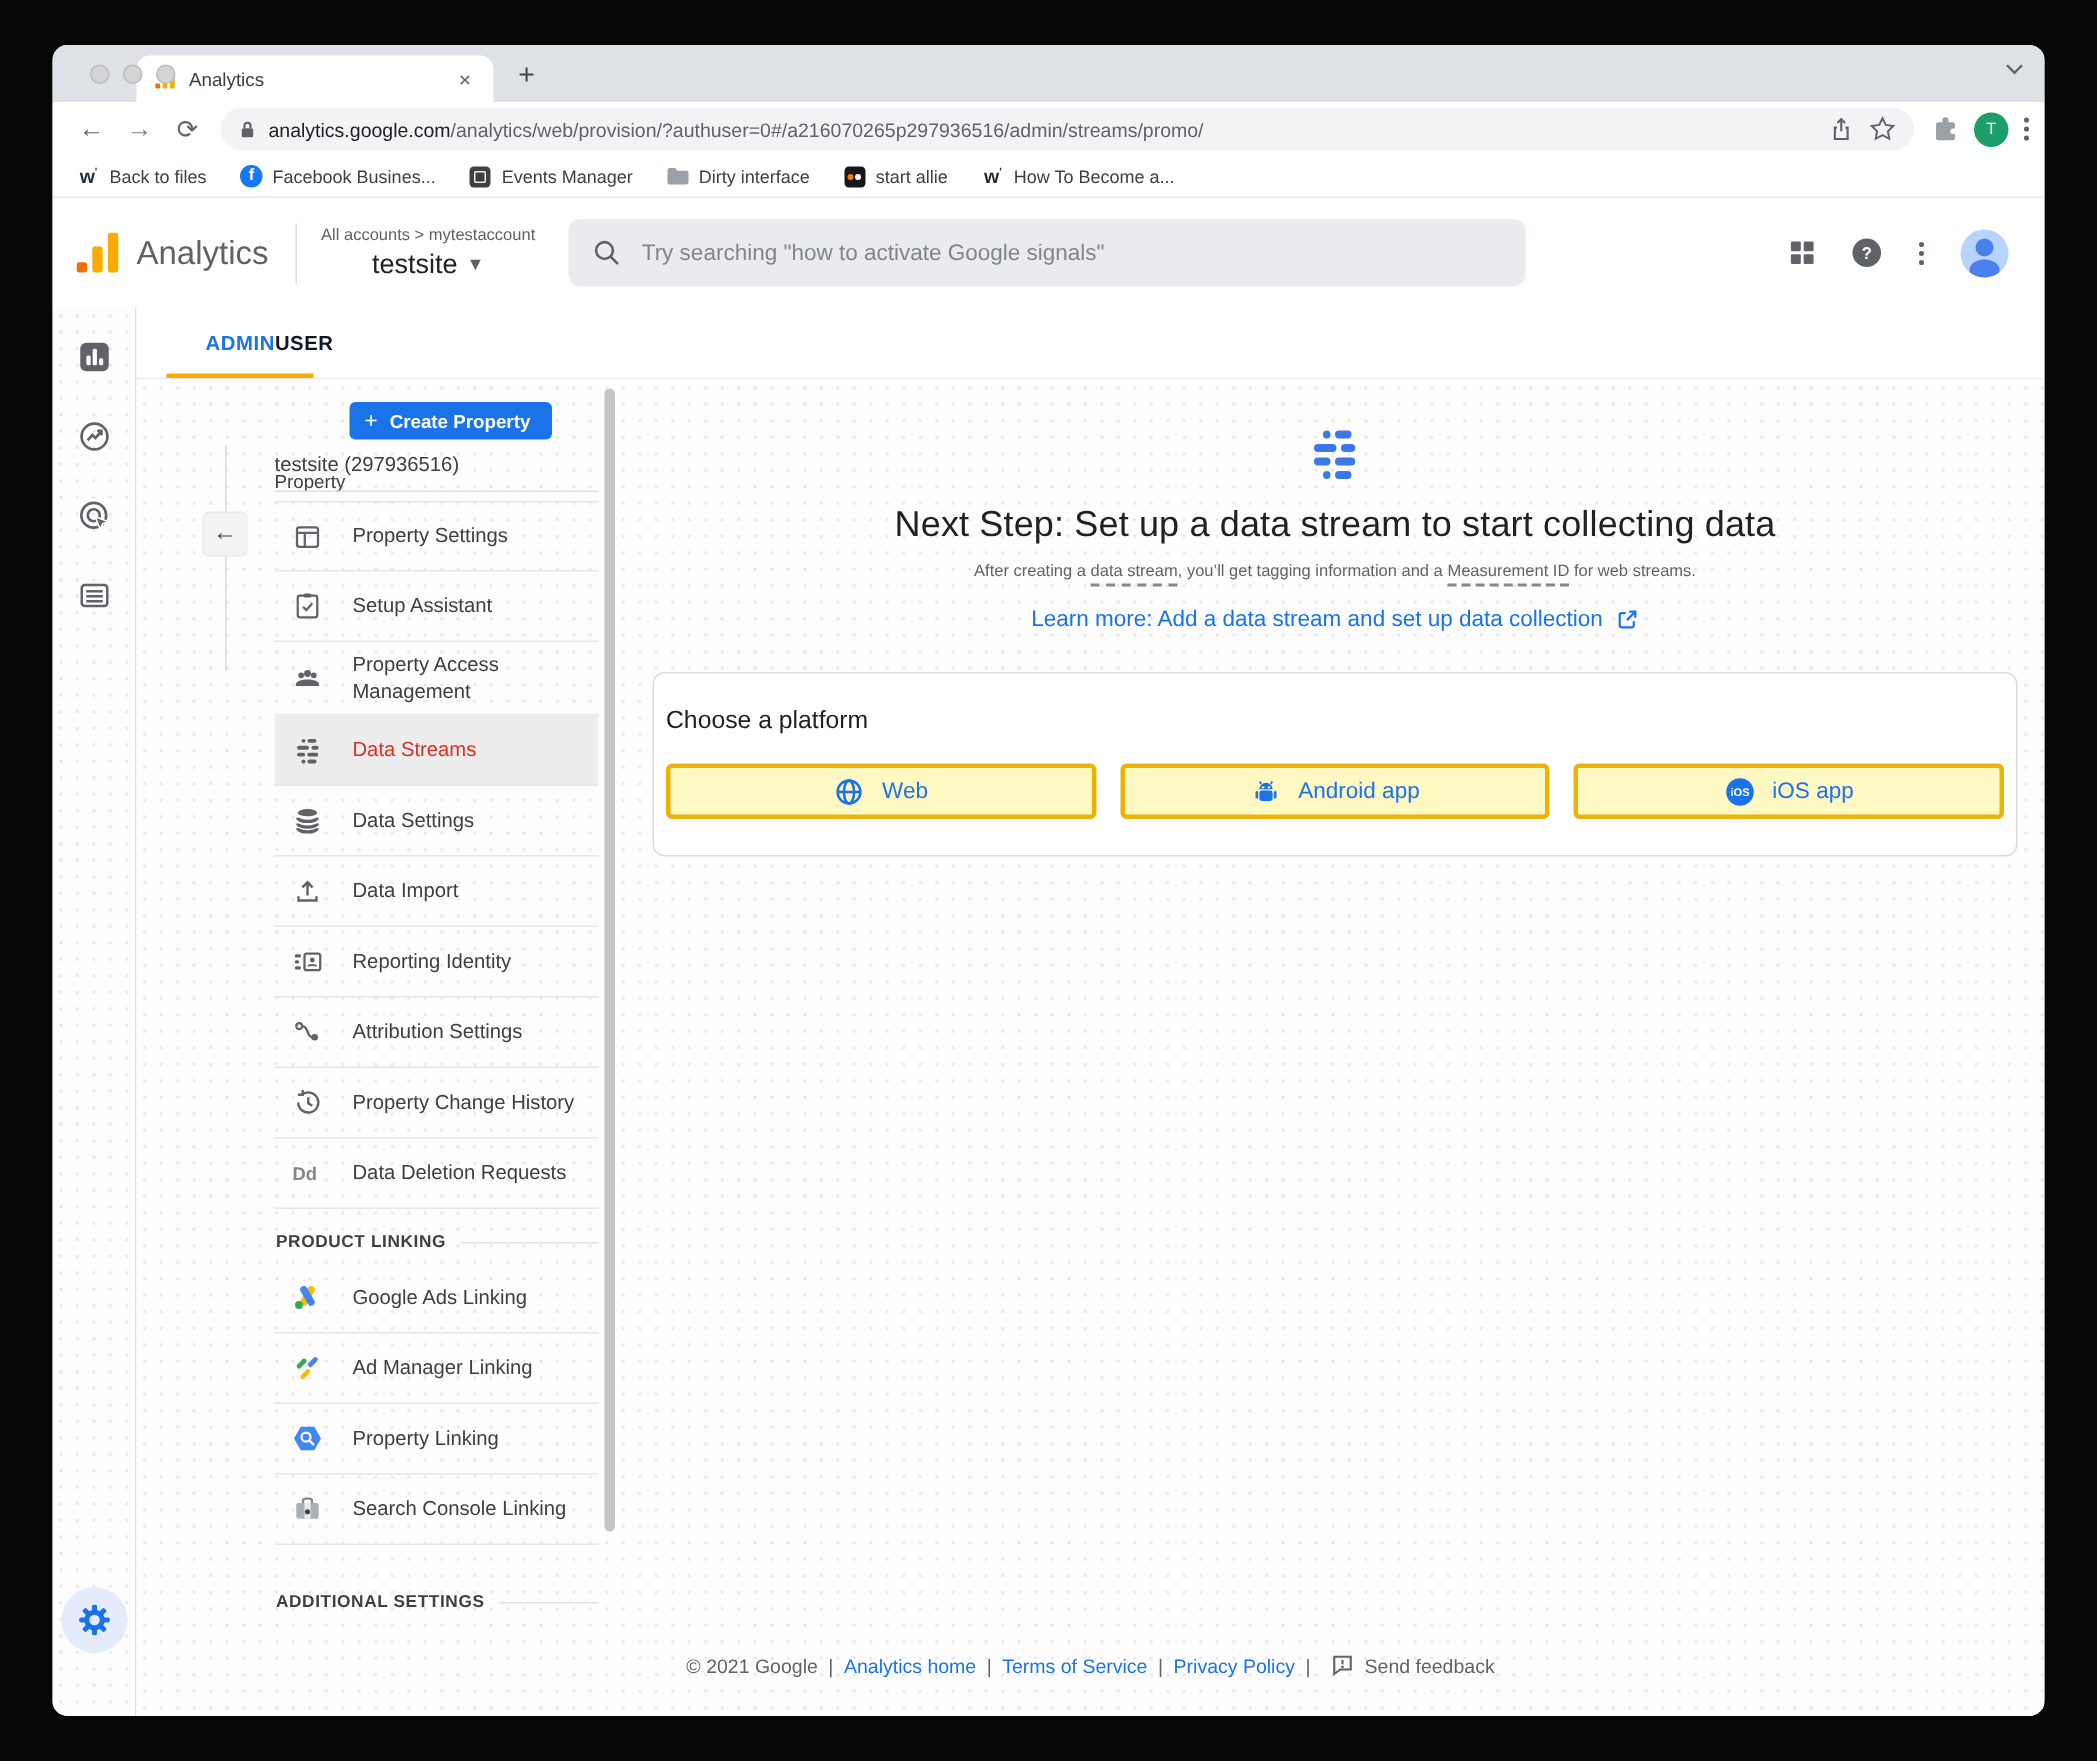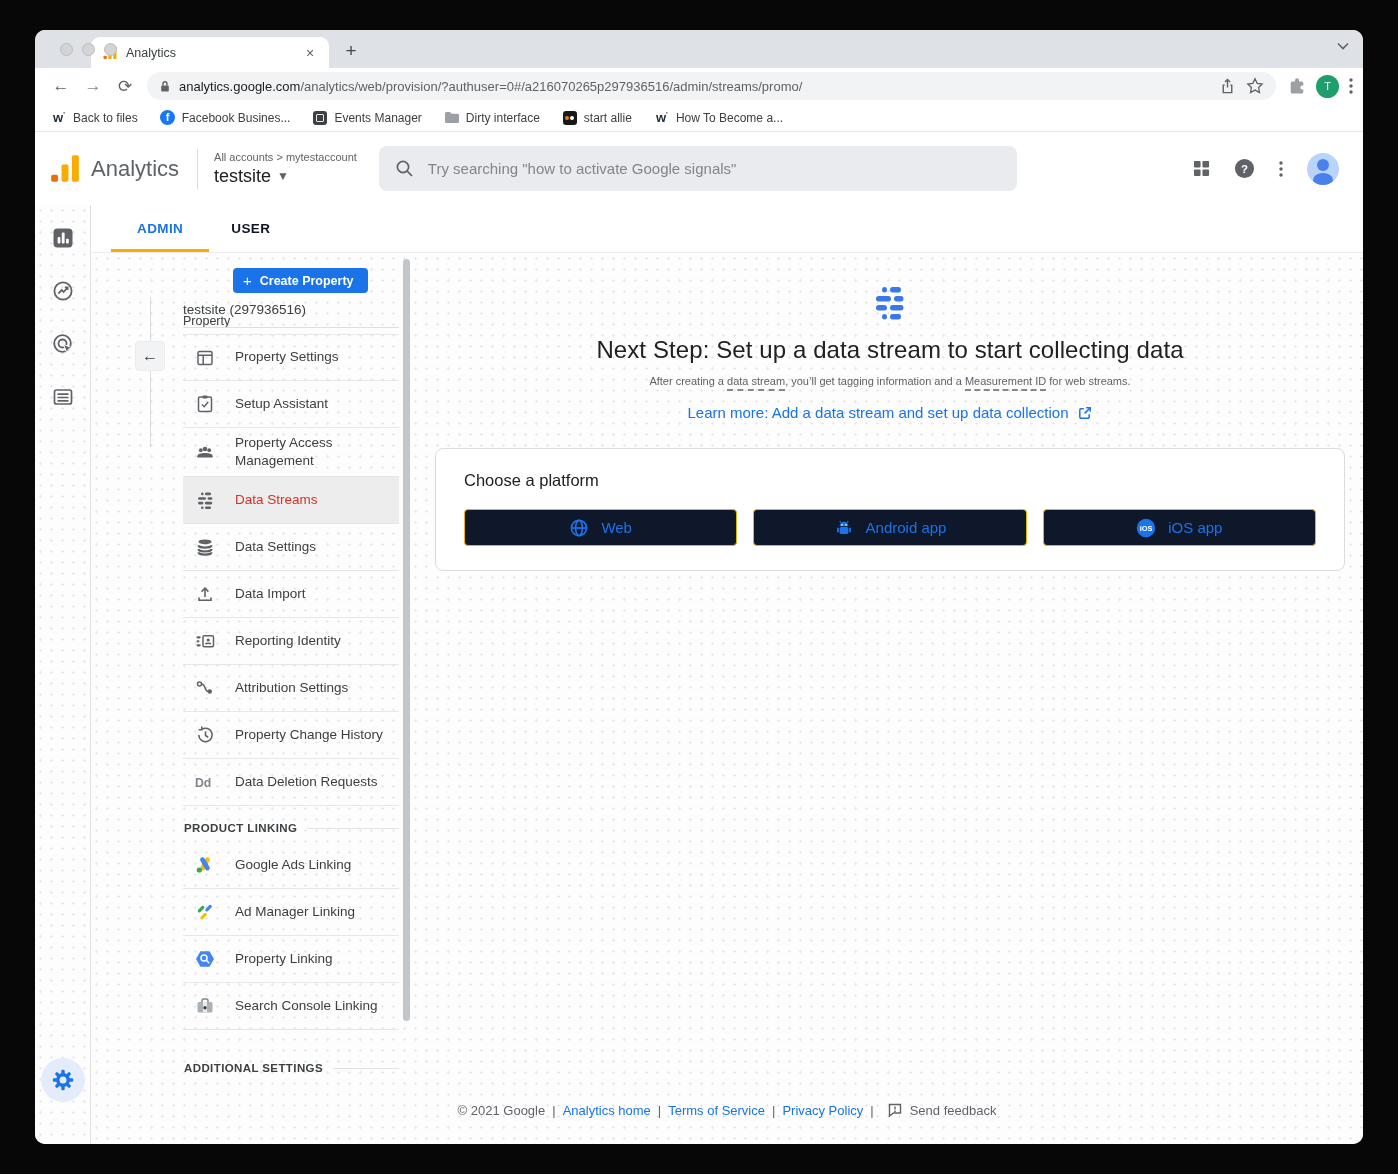--- a/index.html
+++ b/index.html
@@ -37,41 +37,41 @@
   .dark-sq { width:14px; height:14px; border-radius:3px; background:#3c4043; position:relative; }
   .dark-sq .in { position:absolute; left:3px; top:3px; width:8px; height:8px; border:1.5px solid #e8eaed; border-radius:1px; }
   .tips-sq { width:14px; height:14px; border-radius:3px; background:#17181a; display:flex; align-items:center; justify-content:center; gap:1px; }
   .tips-sq i { width:4px; height:4px; border-radius:50%; }
 
   
   .ga-header { height:73px; background:#fff; display:flex; align-items:center; padding:0 24px 0 14px; }
   .ga-logo-wrap { display:flex; align-items:center; gap:10px; }
   .ga-product { font-size:22px; color:#5f6368; }
   .vdiv { width:1px; height:40px; background:#dadce0; margin:0 16px 0 18px; }
-  .acct { display:flex; flex-direction:column; justify-content:center; }
+  .acct { display:flex; flex-direction:column; justify-content:center;align-items:center; }
   .acct-bc { font-size:11px; color:#5f6368; margin-bottom:3px; }
   .acct-name { font-size:18px; color:#202124; display:flex; align-items:center; gap:6px; }
   .acct-caret { color:#5f6368; font-size:12px; }
   .ga-search { width:638px; height:45px; background:#e9ebee; border-radius:8px; display:flex; align-items:center; padding:0 16px; margin-left:22px; }
   .ga-search input { border:none; outline:none; background:transparent; font-size:15px; color:#202124; flex:1; margin-left:14px; font-family:"Liberation Sans", sans-serif; }
   .ga-search input::placeholder { color:#80868b; }
   .ga-right { margin-left:auto; display:flex; align-items:center; gap:24px; }
   .avatar-ga { width:32px; height:32px; border-radius:50%; overflow:hidden; background:#b8d4fc; position:relative; }
   .avatar-ga .head { position:absolute; left:10px; top:6px; width:12px; height:12px; border-radius:50%; background:#4a80ec; }
   .avatar-ga .body { position:absolute; left:6px; top:20px; width:20px; height:14px; border-radius:50%; background:#4a80ec; }
 
   
   .app-body { display:flex; height:939px; }
   .rail { width:56px; border-right:1px solid #e0e0e0; display:flex; flex-direction:column; align-items:center; padding-top:20px; gap:27px;
           background-color:#fdfdfd; background-image:radial-gradient(circle, #e9e9e9 1px, transparent 1.3px); background-size:11px 11px; }
   .rail-btn { width:26px; height:26px; display:flex; align-items:center; justify-content:center; }
   .rail-gear { margin-top:auto; margin-bottom:42px; width:44px; height:44px; border-radius:50%; background:#e4ecfb; display:flex; align-items:center; justify-content:center; }
 
   .content-col { flex:1; display:flex; flex-direction:column; min-width:0; }
-  .ga-tabs { height:48px; background:#fff; border-bottom:1px solid #ebebeb; display:flex; align-items:stretch; padding-left:46px; gap:48px; }
+  .ga-tabs { height:48px; background:#fff; border-bottom:1px solid #ebebeb; display:flex; align-items:stretch; padding-left:46px; }
   .ga-tab { display:flex; align-items:center; font-size:13.5px; letter-spacing:.4px; position:relative; color:#0f172a; font-weight:700; }
   .ga-tab.active { color:#1a73e8; }
   .ga-tab.active::after { content:""; position:absolute; left:-26px; right:-26px; bottom:0; height:3px; background:#f9ab00; }
 
   .admin-area { position:relative; flex:1; overflow:hidden;
           background-color:#fdfdfd; background-image:radial-gradient(circle, #e9e9e9 1px, transparent 1.3px); background-size:11px 11px; }
 
   
   .prop-label { position:absolute; left:92px; top:21px; font-size:12.5px; color:#3c4043;margin-top:40px; }
   .create-btn { position:absolute; left:142px; top:15px; height:25px; background:#1a73e8; color:#fff; border:none; border-radius:4px; font-size:12.5px; font-weight:700; display:flex; align-items:center; gap:8px; padding:0 14px 0 10px; font-family:"Liberation Sans", sans-serif; }
@@ -98,24 +98,24 @@
   .scrollthumb { position:absolute; left:312px; top:6px; width:7px; height:762px; background:#c3c6c9; border-radius:4px; }
 
   
   .promo { position:absolute; left:326px; top:0; width:946px; text-align:center; }
   .promo-icon { margin:32px auto 0; width:40px; }
   .promo h1 { font-size:24px; font-weight:400; color:#202124; margin-top:13px; letter-spacing:.1px; }
   .promo-sub { margin-top:11px; font-size:11px; color:#5f6368; }
   .dashed { border-bottom:2px dashed #85898d; padding-bottom:2px; }
   .learn { margin-top:17px; font-size:15px; color:#1a73e8; display:flex; align-items:center; justify-content:center; gap:8px; cursor:pointer; }
 
-  .platform-card { width:910px; margin:27px auto 0; background:#fff; border:1px solid #dadce0; border-radius:8px; text-align:left; padding:22px 28px 24px; }
+  .platform-card { width:910px; margin:27px auto 0; background:#fff; border:1px solid #dadce0; border-radius:8px; text-align:left; padding:22px 8px 24px; }
   .pc-title { font-size:16.5px; color:#202124; }
   .pc-row { display:flex; gap:16px; margin-top:19px; }
-  .pc-btn { flex:1; height:37px; border:1px solid #eab308; border-radius:4px; background:#0f172a; display:flex; align-items:center; justify-content:center; gap:12px; color:#1a73e8; font-size:15px; font-weight:400; cursor:pointer; font-family:"Liberation Sans", sans-serif; }
+  .pc-btn { flex:1; height:37px; border:3px solid #eab308; border-radius:4px; background:#fef9c3; display:flex; align-items:center; justify-content:center; gap:12px; color:#1a73e8; font-size:15px; font-weight:400; cursor:pointer; font-family:"Liberation Sans", sans-serif; }
 
   .ga-footer { position:absolute; left:0; right:0; bottom:26px; display:flex; align-items:center; justify-content:center; gap:7px; font-size:13px; color:#5f6368; }
   .ga-footer a { color:#1a73e8; text-decoration:none; cursor:pointer; }
   .fb-ic { margin-left:6px; display:flex; }
 </style>
 </head>
 <body>
 
 <div class="window">
 

